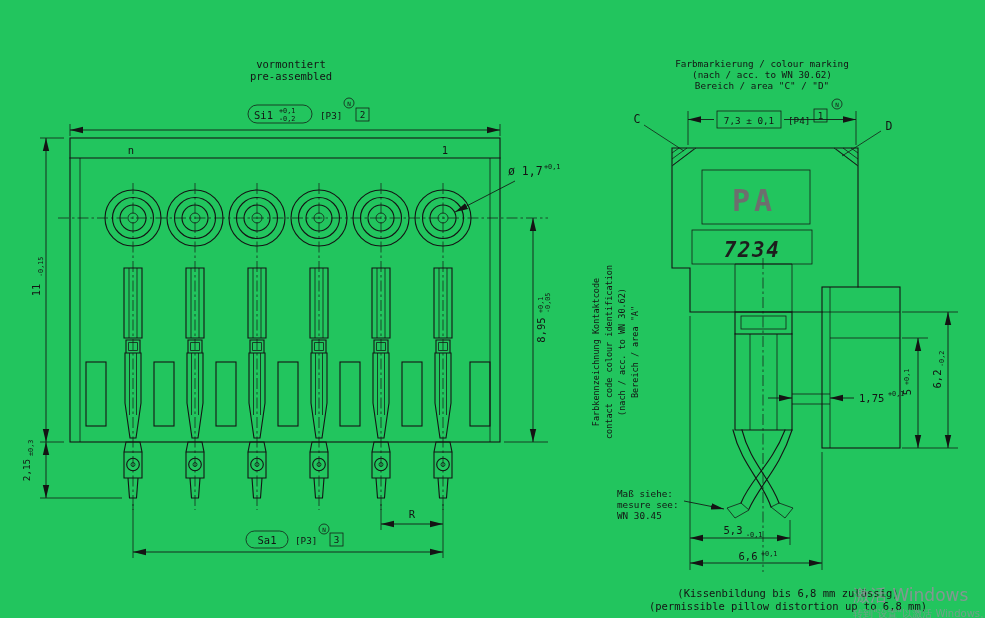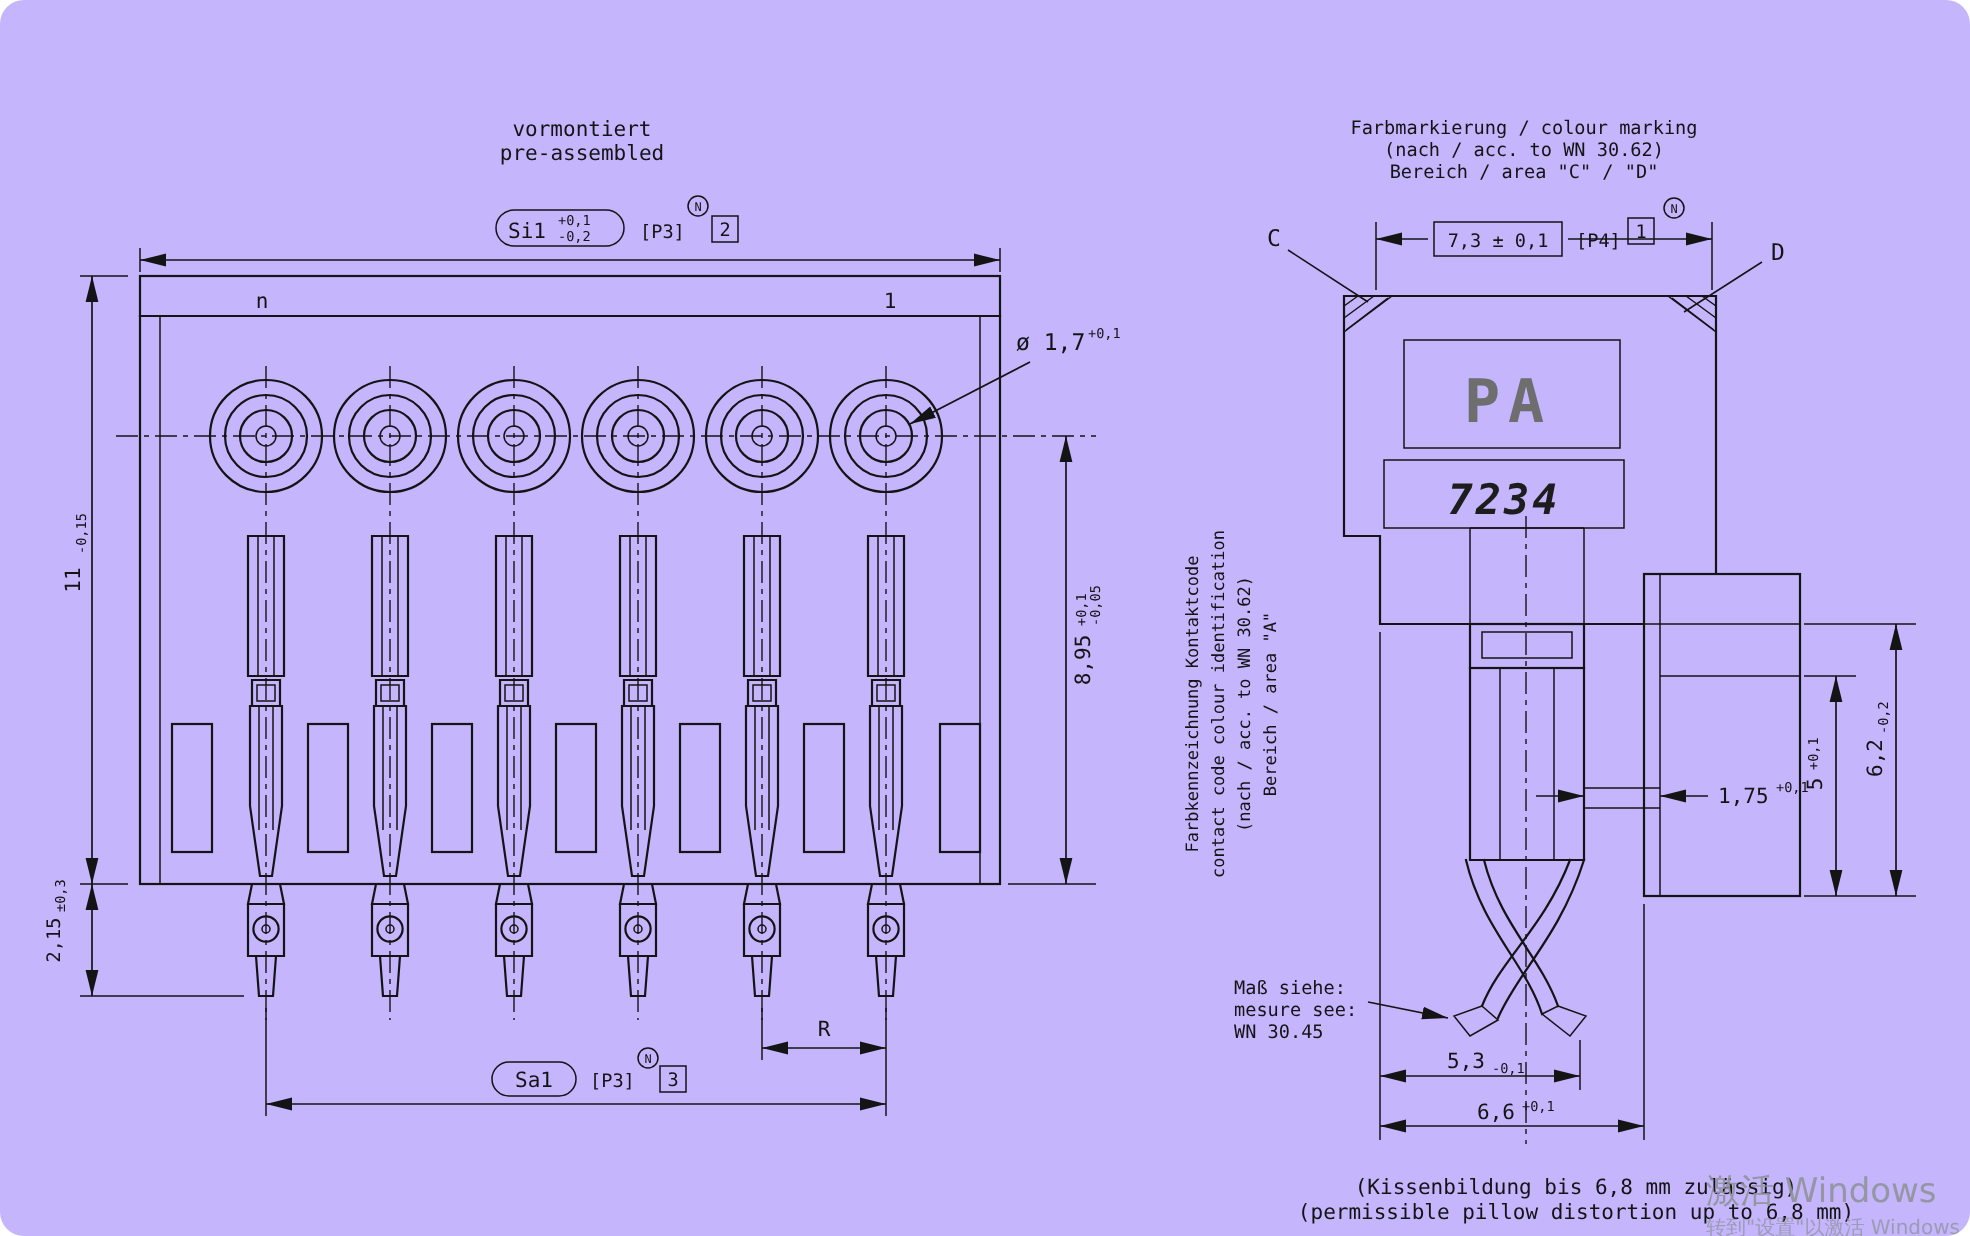--- a/index.html
+++ b/index.html
@@ -1,16 +1,16 @@
 <!DOCTYPE html>
 <html><head>
 <meta charset="utf-8">
 <style>
   html,body { margin:0; padding:0; background:#ffffff; }
-  .sheet { position:relative; width:985px; height:618px; background:#c4b5fd; overflow:hidden;border-radius:12px; }
+  .sheet { position:relative; width:985px; height:618px; background:#22c55e; overflow:hidden; }
   svg { display:block; }
   text { font-family:"DejaVu Sans Mono","Liberation Mono",monospace; fill:#141414; }
   .ln   { stroke:#141414; stroke-width:1.1;  fill:none; stroke-linecap:square; }
   .thin { stroke:#141414; stroke-width:0.75; fill:none; }
   .cl   { stroke:#141414; stroke-width:0.7;  fill:none; stroke-dasharray:11 3 2.5 3; }
   .dim  { stroke:#141414; stroke-width:0.85; fill:none; }
   .t6 { font-size:6px; }
   .t7 { font-size:6.8px; }
   .t8 { font-size:8.5px; }
   .t9 { font-size:9.3px; }

